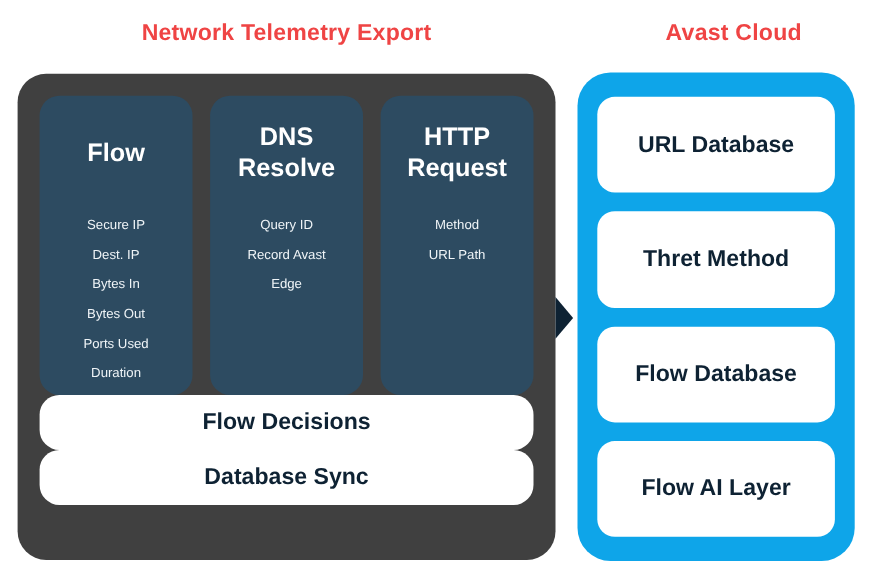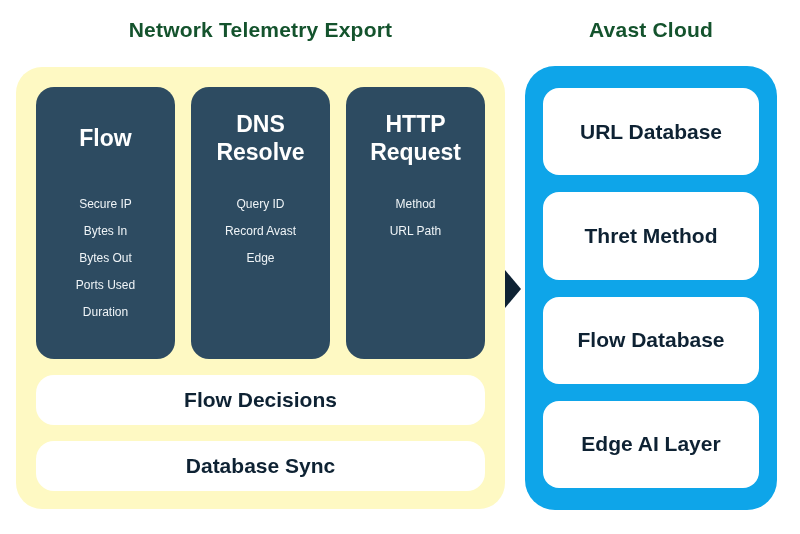--- a/index.html
+++ b/index.html
@@ -14,32 +14,32 @@
     background: #ffffff;
     overflow: hidden;
   }
   .panel-title {
     position: absolute;
     top: 16px;
     text-align: center;
     font-size: 21px;
     font-weight: 700;
     line-height: 28px;
-    color: #14532d;
+    color: #ef4444;
     letter-spacing: 0.2px;
   }
   .title-left  { left: 16px;  width: 489px; }
-  .title-right { left: 525px; width: 252px; }
+  .title-right { left: 541px; width: 252px; }
 
   
   .panel-left {
     position: absolute;
     left: 16px; top: 67px;
     width: 489px; height: 442px;
-    background: #fef9c3;
+    background: #404040;
     border-radius: 26px;
     padding: 20px;
   }
   .cols { display: flex; gap: 16px; height: 272px; }
   .col-card {
     flex: 1;
     background: #2D4B61;
     border-radius: 18px;
     color: #ffffff;
     text-align: center;
@@ -52,21 +52,20 @@
   }
   .col-items {
     margin-top: 24px;
     font-size: 12px;
     line-height: 27px;
     color: #EFF4F7;
   }
   .item.ml { margin-top: 5px; }
   .bar {
     height: 50px;
-    margin-top: 16px;
     background: #ffffff;
     border-radius: 18px;
     display: flex; align-items: center; justify-content: center;
     font-size: 21px; font-weight: 700; color: #0E2233;
   }
   .connector-arrow {
     position: absolute;
     left: 505px; top: 270px;
     width: 0; height: 0;
     border-top: 19px solid transparent;
@@ -102,20 +101,21 @@
 
   <div class="panel-title title-right">Avast Cloud</div>
 
   <div class="panel-left">
     <div class="cols">
 
       <div class="col-card">
         <div class="col-title">Flow</div>
         <div class="col-items">
           <div class="item">Secure IP</div>
+          <div class="item">Dest. IP</div>
           <div class="item">Bytes In</div>
           <div class="item">Bytes Out</div>
           <div class="item">Ports Used</div>
           <div class="item">Duration</div>
         </div>
       </div>
 
       <div class="col-card">
         <div class="col-title">DNS Resolve</div>
         <div class="col-items">
@@ -138,16 +138,16 @@
     <div class="bar">Flow Decisions</div>
     <div class="bar">Database Sync</div>
   </div>
 
   <div class="connector-arrow"></div>
 
   <div class="panel-right">
     <div class="cloud-card">URL Database</div>
     <div class="cloud-card">Thret Method</div>
     <div class="cloud-card">Flow Database</div>
-    <div class="cloud-card">Edge AI Layer</div>
+    <div class="cloud-card">Flow AI Layer</div>
   </div>
 
 </div>
 
 </body></html>

